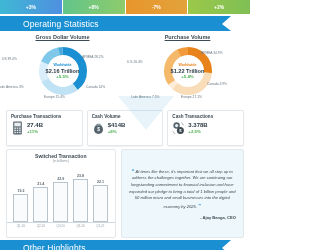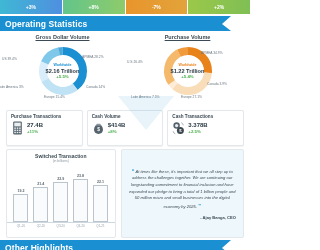--- a/index.html
+++ b/index.html
@@ -27,22 +27,22 @@
   .banner-wrap { position: relative; width: 250px; height: 15px; margin-top: 2px; }
   .banner {
     position: absolute; left: 0; top: 0;
     width: 222px; height: 15px;
     background: #1a8fd1;
     display: flex; align-items: center;
   }
   .banner-label {
     color: #ffffff;
     font-size: 8.5px;
-    font-weight: bold;
-    padding-left: 5px;
+    font-weight: normal;
+    padding-left: 23px;
     letter-spacing: .1px;
   }
   .banner-tip {
     position: absolute; left: 222px; top: 0;
     width: 0; height: 0;
     border-top: 8px solid #1a8fd1;
     border-bottom: 7px solid #1a8fd1;
     border-right: 9px solid transparent;
   }
 

